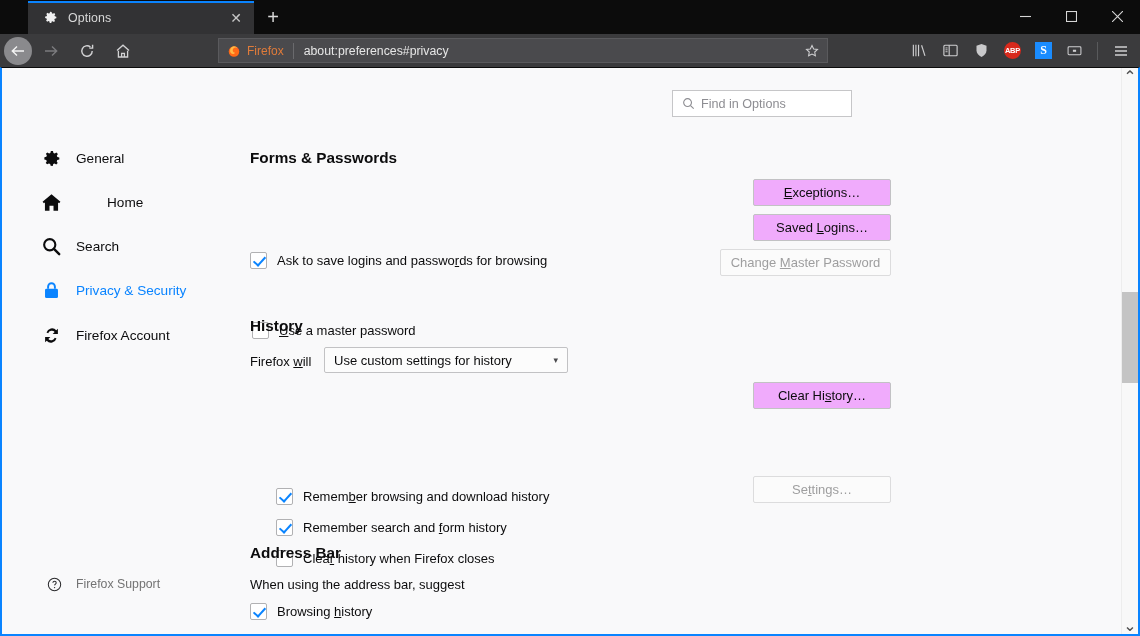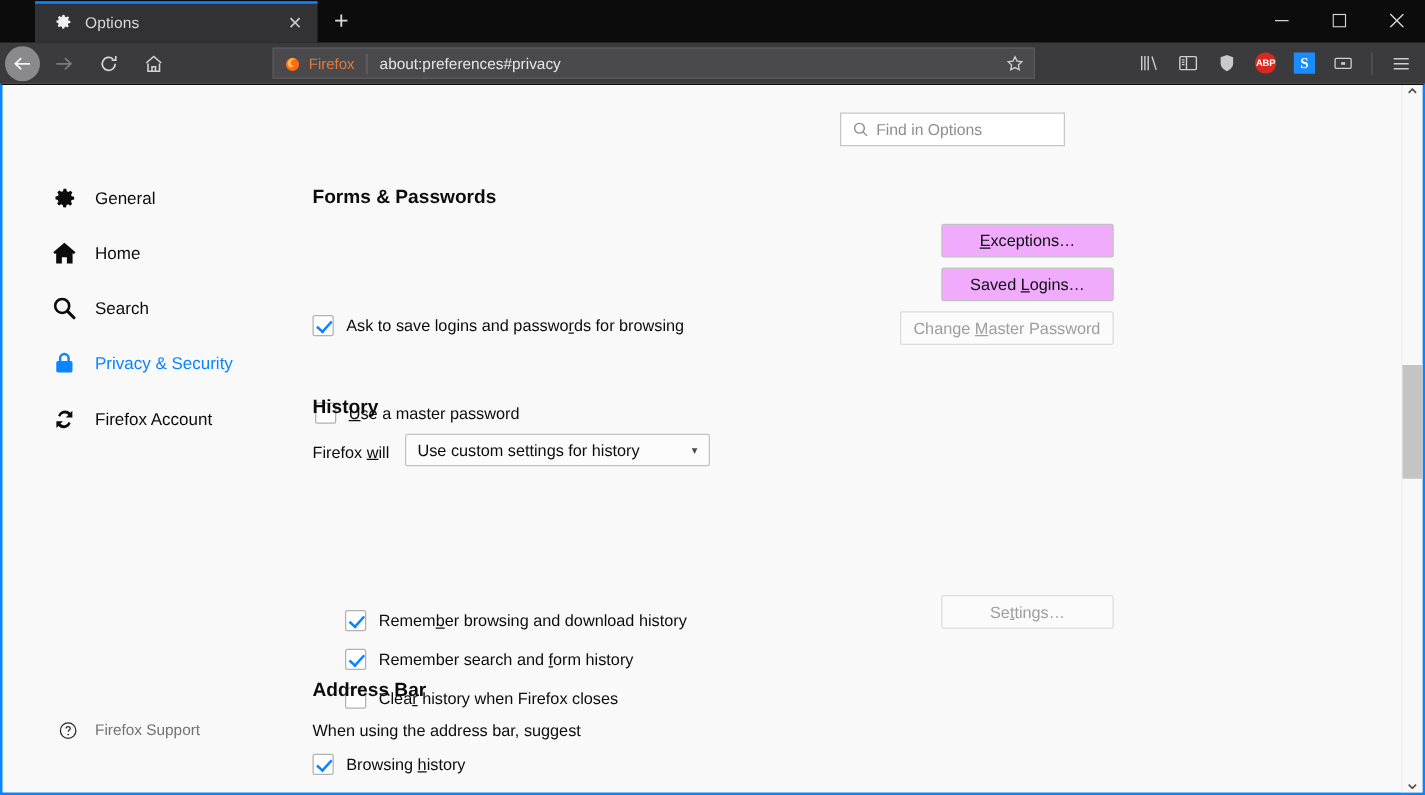--- a/index.html
+++ b/index.html
@@ -138,21 +138,21 @@
   .find-ph { color: #8d8d92; font-size: 12.6px; }
 
   
   .sidenav { position: absolute; left: 0; top: 0; width: 238px; height: 100%; }
   .nav-item {
     position: absolute; left: 38px; display: flex; align-items: center; height: 26px;
   }
   .nav-ico { width: 22px; height: 22px; margin-right: 14px; display: flex; align-items: center; justify-content: center; }
   .nav-label { font-size: 13.6px; color: #0c0c0d; }
   .nav-item.active .nav-label { color: #0a84ff; }
-  .nav-item.i0 { top: 77px; } .nav-item.i1 { top: 121px; }
+  .nav-item.i0 { top: 77px; } .nav-item.i1 { top: 121px; gap: 31px; }
   .nav-item.i2 { top: 165px; } .nav-item.i3 { top: 209px; }
   .nav-item.i4 { top: 254px; }
   .support {
     position: absolute; left: 44px; top: 508px; display: flex; align-items: center;
   }
   .support .nav-ico { width: 16px; height: 16px; margin-right: 14px; }
   .support-label { font-size: 12.3px; color: #737373; }
 
   
   .pane { position: absolute; left: 238px; top: 0; width: 885px; height: 100%; }
@@ -439,20 +439,23 @@
       <div class="cbrow" style="left:36px; top:451px">
         <span class="cbox on"></span>
         <span class="cb-label"><span>Remember search and </span><u>f</u><span>orm history</span></span>
       </div>
 
       <div class="cbrow" style="left:36px; top:482px">
         <span class="cbox"></span>
         <span class="cb-label"><span>Clea</span><u>r</u><span> history when Firefox closes</span></span>
       </div>
 
+      <div class="btn" style="left:513px; top:314px; width:138px">
+        <span><span>Clear Hi</span><u>s</u><span>tory…</span></span>
+      </div>
 
       <div class="btn disabled" style="left:513px; top:408px; width:138px">
         <span><span>Se</span><u>t</u><span>tings…</span></span>
       </div>
 
       <div class="sec-title" style="top:476px">Address Bar</div>
 
       <div class="subtext" style="top:509px">When using the address bar, suggest</div>
 
       <div class="cbrow" style="left:10px; top:535px">

